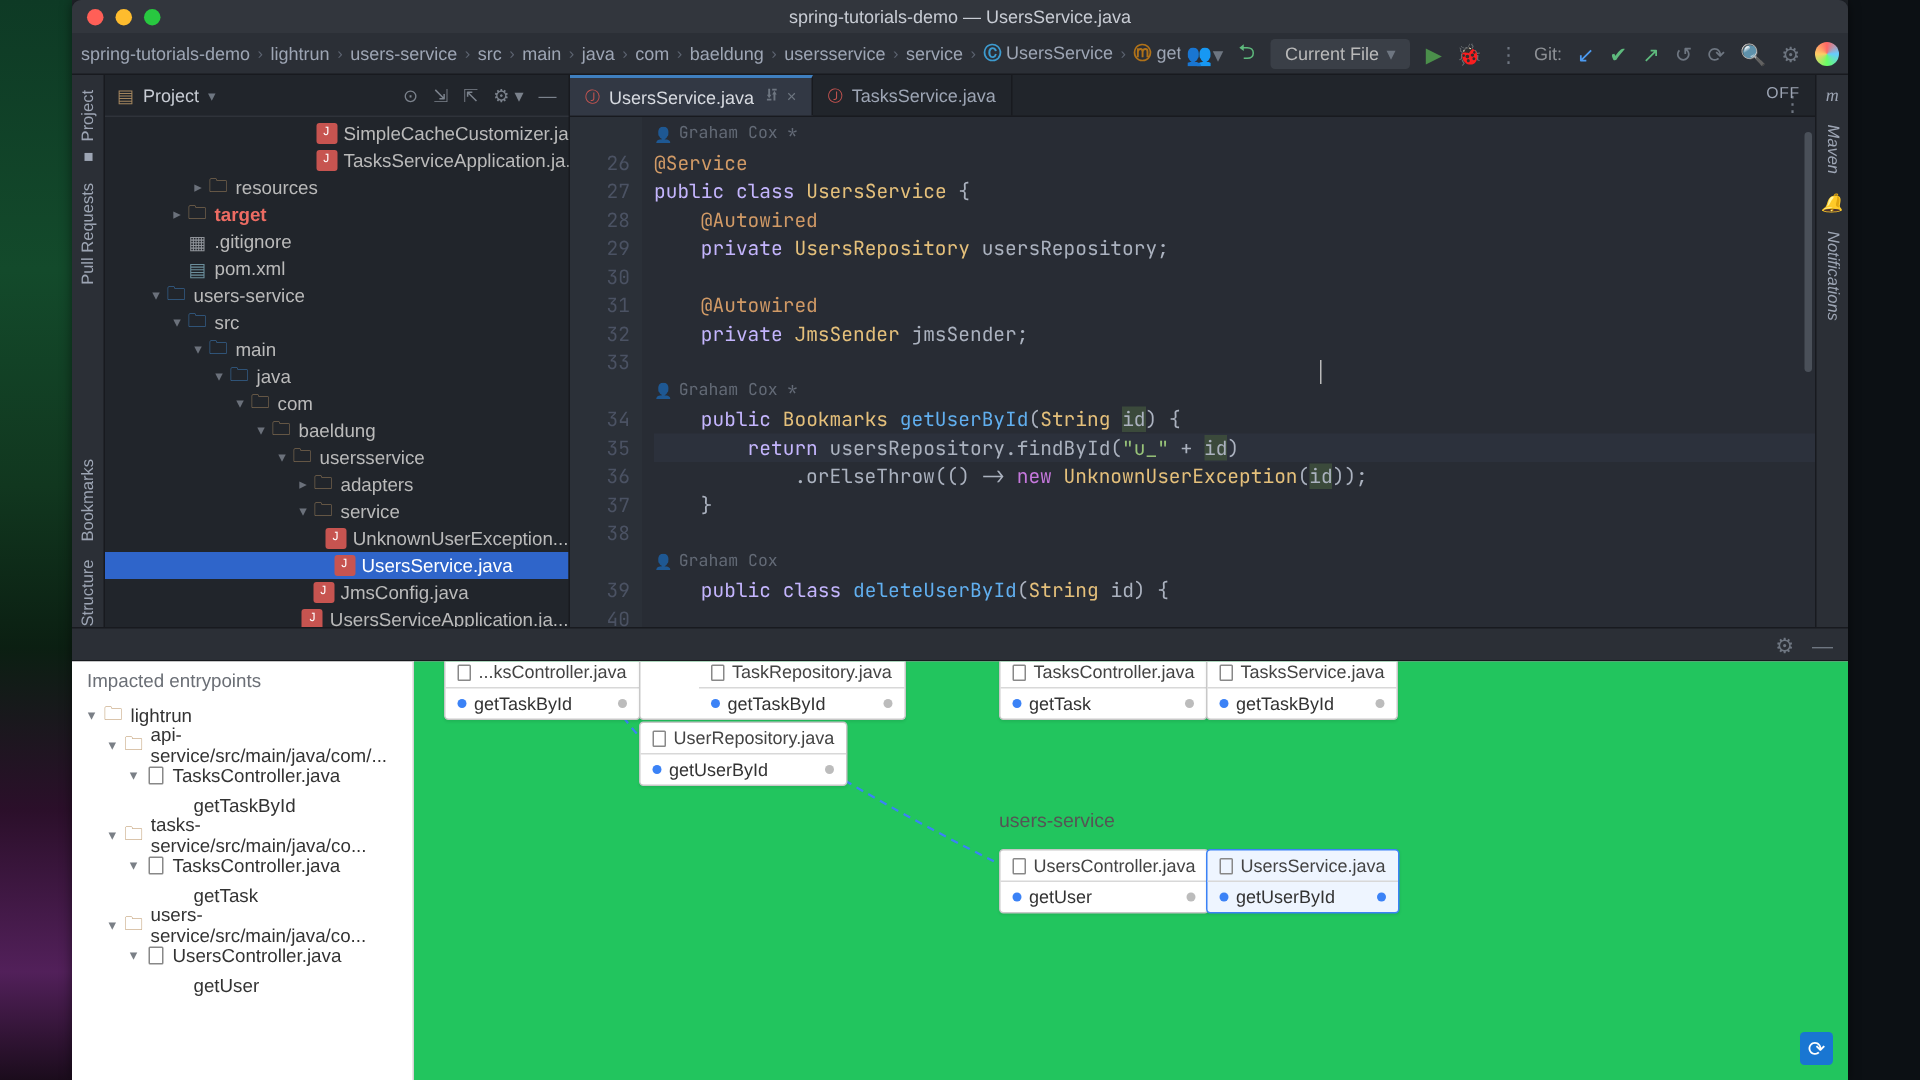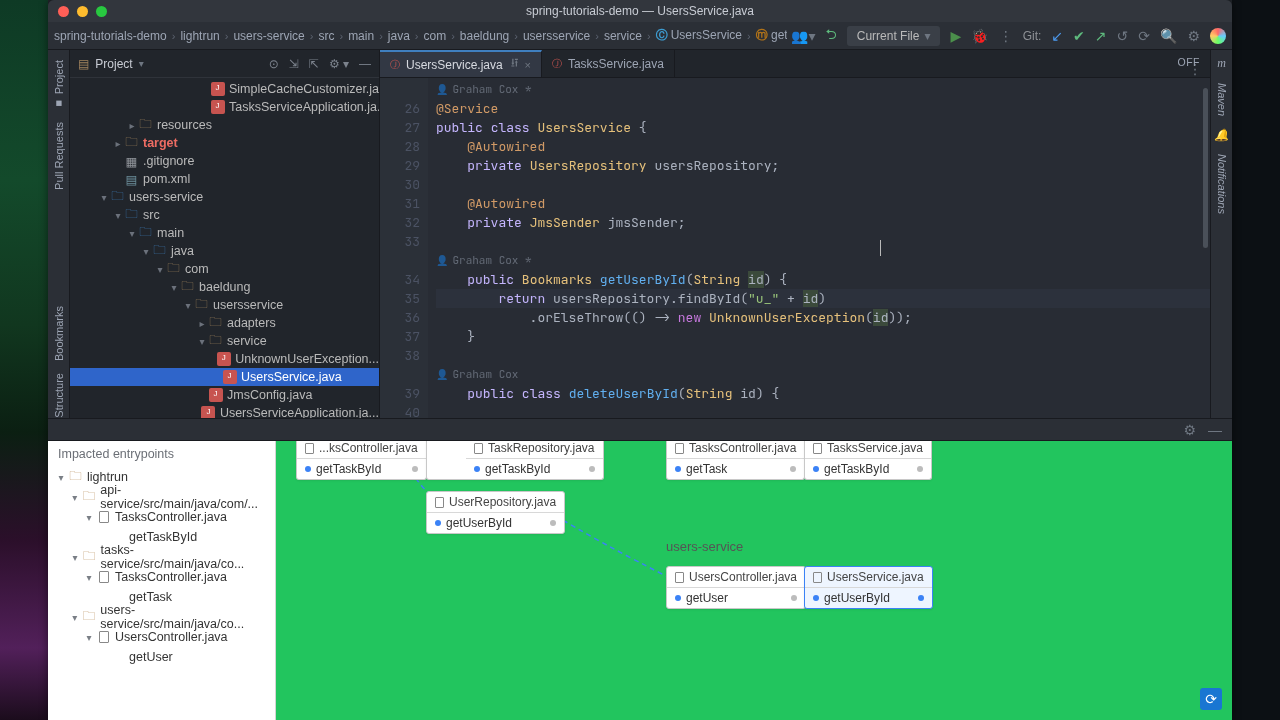--- a/index.html
+++ b/index.html
@@ -544,21 +544,21 @@
               <span style="border:1px solid #888;width:9px;height:11px;border-radius:1px;display:inline-block;"></span>
               <span>TasksService.java</span>
             </div>
             <div class="bp-card-body">
               <span class="dot"></span>
               <span>getTaskById</span>
               <span style="flex:1"></span>
               <span class="dot" style="background:#bcbcbc;"></span>
             </div>
           </div>
-          <div class="bp-card" style="left: 150px; top: 50px;">
+          <div class="bp-card" style="left: 150px; top: 40px;">
             <div class="bp-card-head">
               <span style="border:1px solid #888;width:9px;height:11px;border-radius:1px;display:inline-block;"></span>
               <span>UserRepository.java</span>
             </div>
             <div class="bp-card-body">
               <span class="dot"></span>
               <span>getUserById</span>
               <span style="flex:1"></span>
               <span class="dot" style="background:#bcbcbc;"></span>
             </div>

